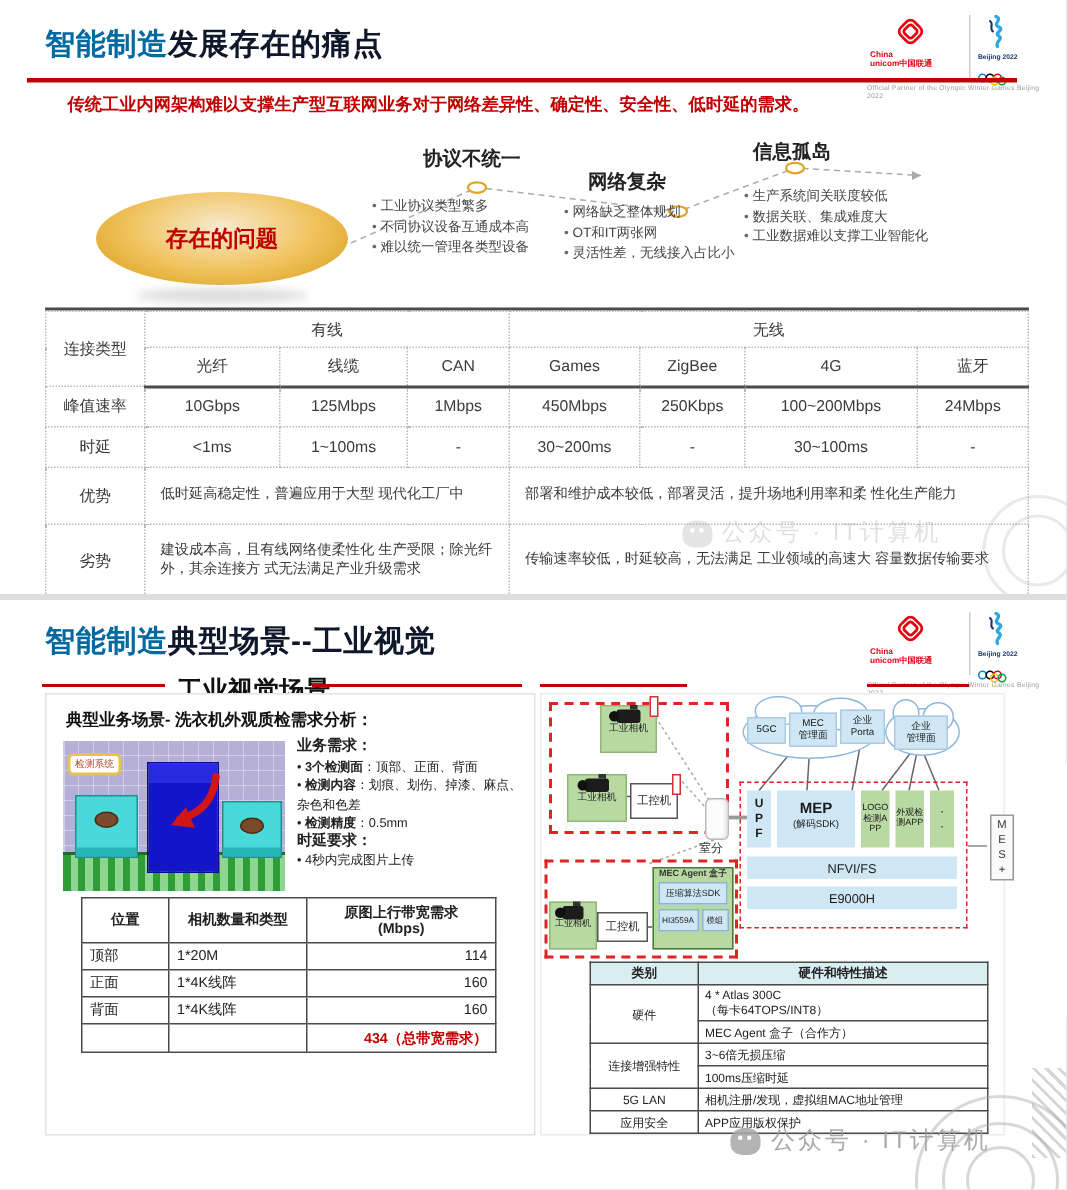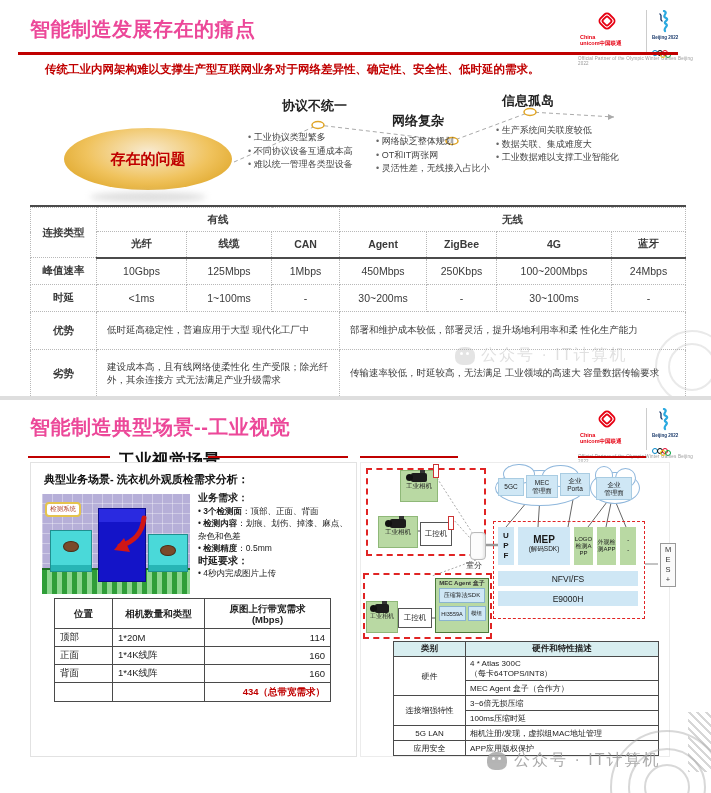--- a/index.html
+++ b/index.html
@@ -4,40 +4,40 @@
 <style>
   html,body{margin:0;padding:0;background:#d8d8d8;}
   .page{position:relative;width:711px;height:793px;background:#fff;margin:0 auto;
         font-family:"Liberation Sans","DejaVu Sans",sans-serif;overflow:hidden;color:#333;}
   .abs{position:absolute;}
   .b{font-weight:bold;}
   .pre{white-space:pre-line;}
   .cc{display:flex;align-items:center;justify-content:center;text-align:center;}
   .slide{position:absolute;left:0;width:711px;background:#fff;overflow:hidden;}
   .title{font-size:20px;font-weight:bold;letter-spacing:0.5px;}
-  .title .red{color:#ec4899;}
-  .title .blk{color:#ec4899;}
+  .title .red{color:#0369a1;}
+  .title .blk{color:#0f172a;}
   .redline{background:#c00000;height:3px;}
   .subtitle{color:#c00000;font-size:11.5px;font-weight:bold;}
   
   .logo-wrap{width:118px;height:52px;}
   .unicom-name{color:#e60012;font-size:5.5px;font-weight:bold;line-height:6px;}
   .partner{font-size:4.5px;color:#999;letter-spacing:0.2px;}
   .vdiv{width:1px;background:#ccc;}
   .ring{width:4px;height:4px;border-radius:50%;border:1px solid;display:inline-block;margin-right:-1px;}
   
   .bubble{border-radius:50%;background:radial-gradient(ellipse at 50% 38%,#f8ead0 0%,#f0c35e 52%,#d79a12 100%);
           color:#c00000;font-weight:bold;font-size:15px;}
   .issue-title{font-size:13px;font-weight:bold;color:#222;}
   .issue-list{font-size:9px;color:#444;line-height:13.5px;margin:0;padding:0;list-style:none;}
   .issue-list li::before{content:"•  ";color:#666;}
   
   table.cmp{border-collapse:collapse;table-layout:fixed;width:655px;font-size:10.5px;color:#3a3a3a;}
   table.cmp td,table.cmp th{border:1px dotted #b8b8b8;text-align:center;vertical-align:middle;padding:2px 4px;}
-  table.cmp .hd{font-weight:bold;}
+  table.cmp .hd{font-weight:normal;}
   table.cmp .txt{font-size:9.5px;text-align:left;padding:3px 10px;line-height:12.5px;}
   .cmp-wrap{border-top:2px solid #4b4b4b;border-bottom:2px solid #4b4b4b;}
   tr.sep td,tr.sep th{border-bottom:2px solid #4b4b4b;}
   
   .sec-title{font-size:17px;font-weight:bold;color:#111;}
   .sec-line{height:2px;background:#c00000;}
   .panel{border:1px solid #e2e2e2;background:#fff;}
   
   .needs{font-size:8.5px;line-height:12.5px;color:#222;}
   .needs .tl{font-size:10px;font-weight:bold;}
@@ -167,21 +167,21 @@
         <tbody>
             <tr style="height:24px;">
           <td class="hd" rowspan="2">连接类型</td>
           <td class="hd" colspan="3">有线</td>
           <td class="hd" colspan="4">无线</td>
         </tr>
         <tr class="sep" style="height:26px;">
           <td class="hd">光纤</td>
           <td class="hd">线缆</td>
           <td class="hd">CAN</td>
-          <td class="hd">Agent</td>
+          <td class="hd">Games</td>
           <td class="hd">ZigBee</td>
           <td class="hd">4G</td>
           <td class="hd">蓝牙</td>
         </tr>
         <tr style="height:27px;">
           <td class="hd">峰值速率</td>
           <td>10Gbps</td>
           <td>125Mbps</td>
           <td>1Mbps</td>
           <td>450Mbps</td>

